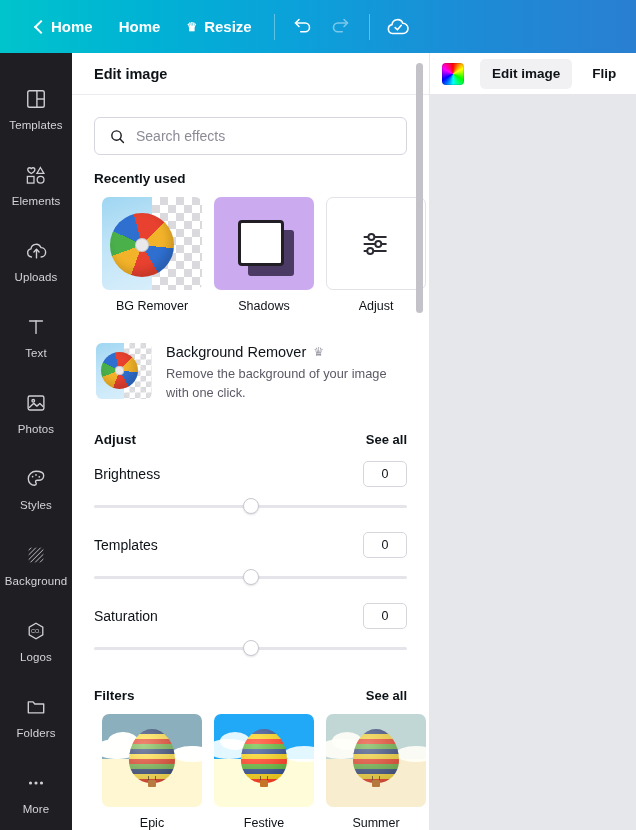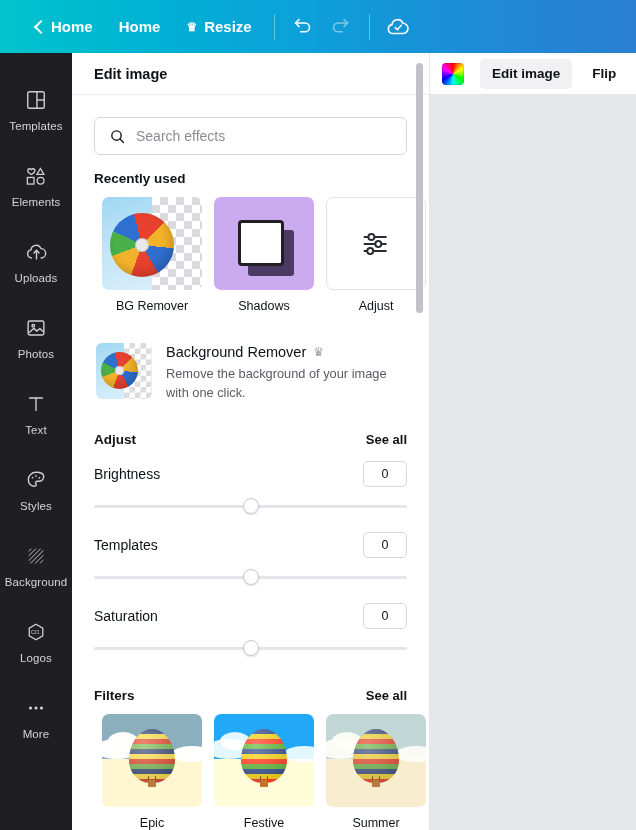--- a/index.html
+++ b/index.html
@@ -312,37 +312,37 @@
             <path d="M6.5 18.5A4.5 4.5 0 0 1 6 9.6a5.6 5.6 0 0 1 10.8-1.3A4 4 0 0 1 17 18.5"></path>
             <line x1="12" y1="19.5" x2="12" y2="10.4"></line>
               <polyline points="9.2 13.1 12 10.2 14.8 13.1"></polyline>
           </svg>
         </span>
         <span class="rail-label">Uploads</span>
       </div>
 
       <div class="rail-item">
         <span class="rail-ico">
+          <svg width="22" height="22" viewBox="0 0 24 24" fill="none" stroke="#d0d0d4" stroke-width="1.5" stroke-linecap="round">
+            <line x1="5" y1="5.5" x2="19" y2="5.5"></line>
+              <line x1="12" y1="5.5" x2="12" y2="19"></line>
+          </svg>
+        </span>
+        <span class="rail-label">Text</span>
+      </div>
+
+      <div class="rail-item">
+        <span class="rail-ico">
           <svg width="22" height="22" viewBox="0 0 24 24" fill="none" stroke="#d0d0d4" stroke-width="1.5" stroke-linejoin="round">
             <rect x="3.4" y="4.4" width="17.2" height="15.2" rx="1.8"></rect>
             <circle cx="9" cy="9.6" r="1.4"></circle>
             <polyline points="4.4 17.2 9.6 12.4 13 15.4 16.2 12.6 20 16"></polyline>
           </svg>
         </span>
         <span class="rail-label">Photos</span>
-      </div>
-
-      <div class="rail-item">
-        <span class="rail-ico">
-          <svg width="22" height="22" viewBox="0 0 24 24" fill="none" stroke="#d0d0d4" stroke-width="1.5" stroke-linecap="round">
-            <line x1="5" y1="5.5" x2="19" y2="5.5"></line>
-              <line x1="12" y1="5.5" x2="12" y2="19"></line>
-          </svg>
-        </span>
-        <span class="rail-label">Text</span>
       </div>
 
       <div class="rail-item">
         <span class="rail-ico">
           <svg width="22" height="22" viewBox="0 0 24 24" fill="none" stroke="#d0d0d4" stroke-width="1.5">
             <path d="M12 3.6c-4.7 0-8.4 3.5-8.4 8 0 4.4 3.2 7.2 6.7 7.2 1.6 0 2-.8 2-1.6 0-.9-.8-1.3-.8-2.2 0-.9.7-1.6 1.7-1.6h1.9c3 0 5.3-2.2 5.3-5.1 0-2.9-3.6-4.7-8.4-4.7z"></path>
             <circle cx="8.3" cy="9.3" r=".95" fill="#d0d0d4" stroke="none"></circle>
             <circle cx="12" cy="7.5" r=".95" fill="#d0d0d4" stroke="none"></circle>
             <circle cx="15.6" cy="9.6" r=".95" fill="#d0d0d4" stroke="none"></circle>
           </svg>
@@ -367,20 +367,28 @@
       <div class="rail-item">
         <span class="rail-ico">
           <svg width="22" height="22" viewBox="0 0 24 24" fill="none" stroke="#d0d0d4" stroke-width="1.4">
             <polygon points="12,3.6 19.4,7.8 19.4,16.2 12,20.4 4.6,16.2 4.6,7.8"></polygon>
             <text x="12" y="14.1" font-size="6" fill="#d0d0d4" stroke="none" text-anchor="middle" font-family="Liberation Sans, sans-serif">CO.</text>
           </svg>
         </span>
         <span class="rail-label">Logos</span>
       </div>
 
+      <div class="rail-item">
+        <span class="rail-ico">
+          <svg width="22" height="22" viewBox="0 0 24 24" fill="none" stroke="#d0d0d4" stroke-width="1.5" stroke-linejoin="round">
+            <path d="M3.6 18.4V6.4h5.2l1.9 2.3h9.7v9.7z"></path>
+          </svg>
+        </span>
+        <span class="rail-label">Folders</span>
+      </div>
 
       <div class="rail-item">
         <span class="rail-ico">
           <svg width="22" height="14" viewBox="0 0 24 14">
             <circle cx="6" cy="7" r="1.7" fill="#d0d0d4"></circle>
             <circle cx="12" cy="7" r="1.7" fill="#d0d0d4"></circle>
             <circle cx="18" cy="7" r="1.7" fill="#d0d0d4"></circle>
           </svg>
         </span>
         <span class="rail-label">More</span>

